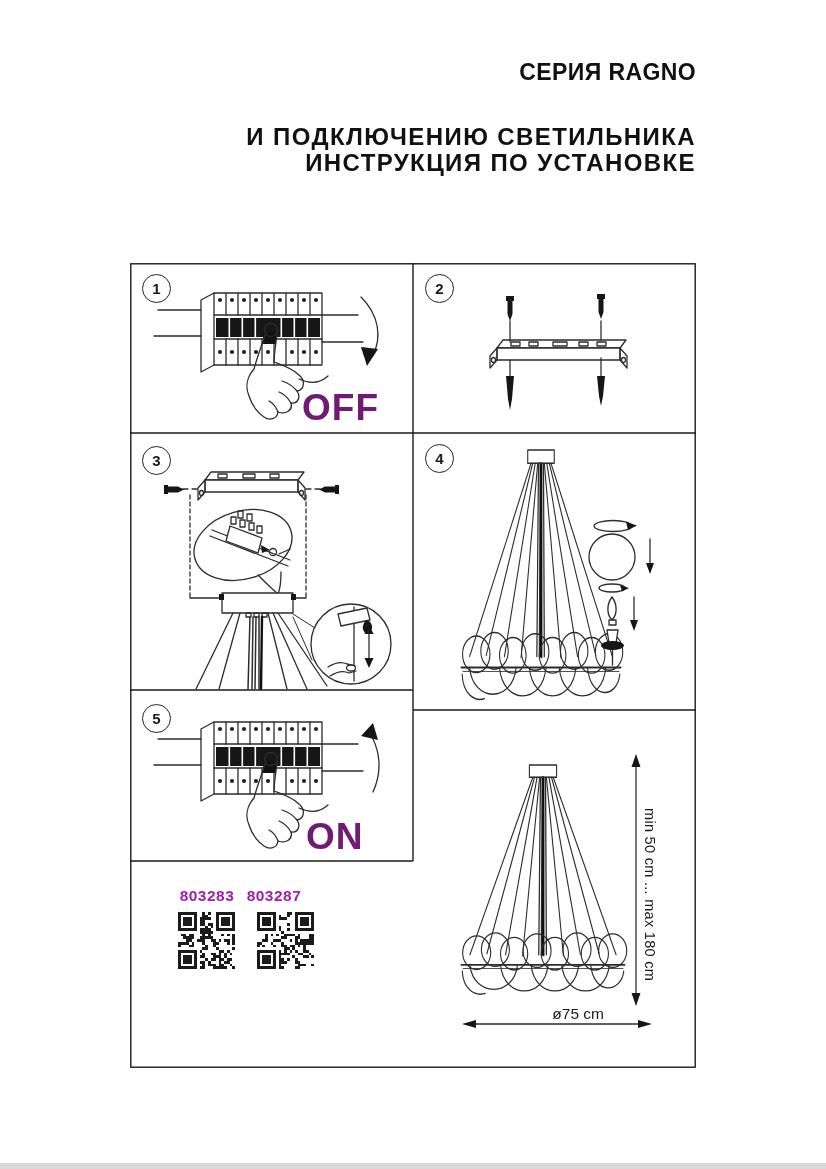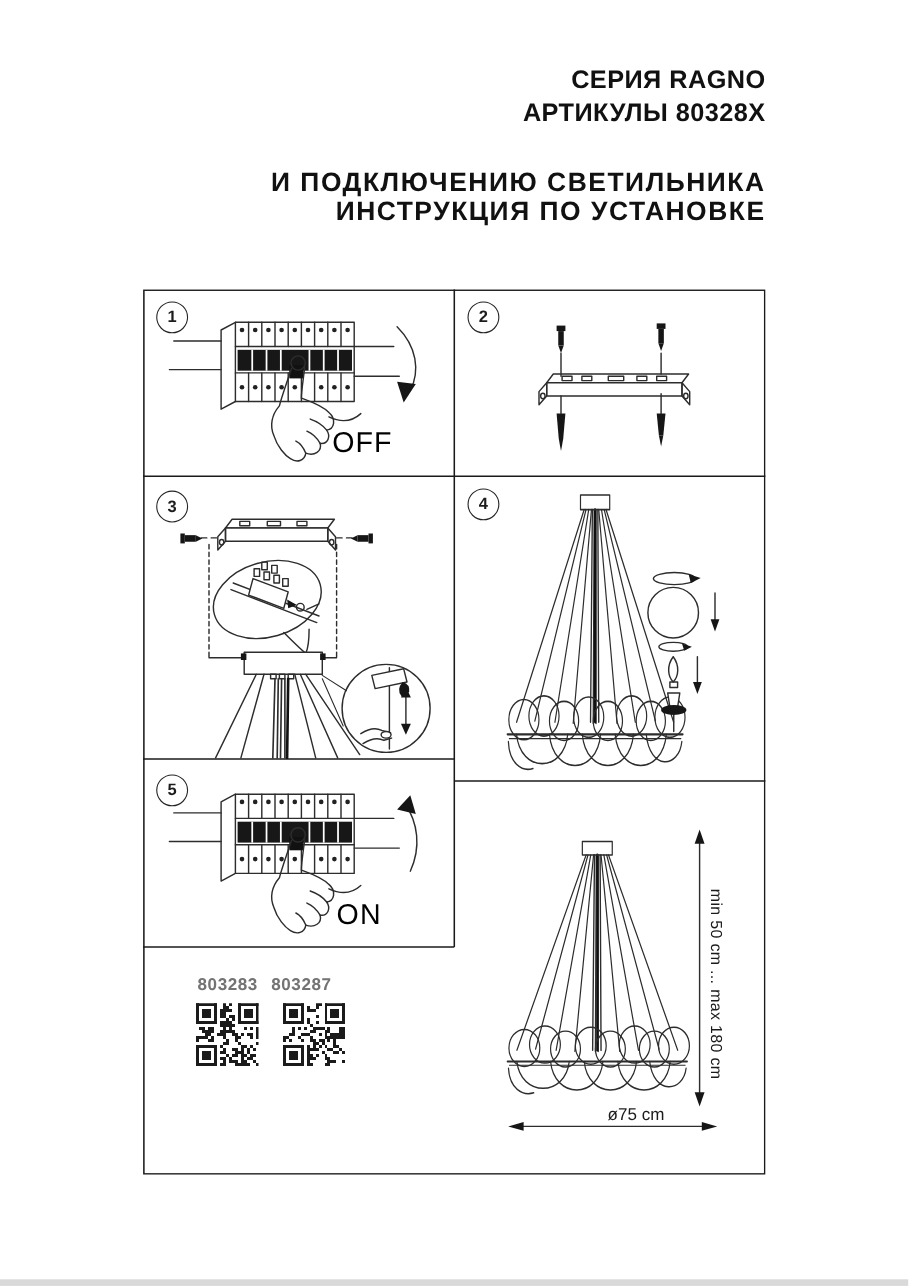--- a/index.html
+++ b/index.html
@@ -7,24 +7,24 @@
         font-family:"Liberation Sans",sans-serif;color:#1c1c1c;}
   .header{position:absolute;top:57px;right:130px;text-align:right;}
   .title-line{font-size:23px;font-weight:700;line-height:30px;letter-spacing:.4px;color:#111;}
   .instr{margin-top:37px;}
   .instr-line{font-size:24px;font-weight:700;line-height:26px;letter-spacing:1.4px;color:#111;}
   .grid{position:absolute;left:130px;top:263px;width:566px;height:805px;}
   .panel{position:absolute;}
   .badge{position:absolute;width:27px;height:27px;border:1.5px solid #242424;border-radius:50%;
          text-align:center;line-height:27px;font-size:15px;font-weight:700;color:#1c1c1c;background:#fff;z-index:3;}
   .ill{position:absolute;left:0;top:0;}
-  .steplabel{position:absolute;font-size:26px;font-weight:400;letter-spacing:1px;color:#000000;z-index:3;}
+  .steplabel{position:absolute;font-size:37px;font-weight:700;letter-spacing:1px;color:#701a75;z-index:3;}
   .qr-area{position:absolute;}
   .qr-label{position:absolute;width:60px;text-align:center;font-size:15.5px;font-weight:600;
-            letter-spacing:.5px;color:#737373;}
+            letter-spacing:.5px;color:#a21caf;}
   .qr-svg{position:absolute;width:57px;height:57px;}
   .qr-svg rect{fill:#1b1b1b;}
   .notes{position:absolute;left:45px;top:121px;width:225px;font-size:13.5px;line-height:16px;color:#222;}
   .dim-v{position:absolute;left:229px;top:98px;writing-mode:vertical-rl;text-orientation:mixed;
          font-size:14.5px;color:#1b1b1b;letter-spacing:.3px;}
   .dim-h{position:absolute;left:65px;top:295px;width:126px;text-align:right;font-size:15.5px;color:#1b1b1b;}
   .bottom-strip{position:absolute;left:0;top:1163px;width:826px;height:6px;background:#d9d9d9;}
   .ln{stroke:#2d2d2d;stroke-width:1.3;fill:none;stroke-linecap:round;stroke-linejoin:round;}
   .fillk{fill:#161616;stroke:none;}
 </style>
@@ -109,21 +109,20 @@
                    M86,196 C90,230 138,230 142,196 M122,196 C126,230 174,230 178,196
                    M156,196 C160,226 192,224 195,202"></path>
           <path d="M5,202 C6,220 20,227 32,224"></path>
         </g>
       </g>
     </defs>
   </svg>
 
   <div class="header">
     <div class="title-line">СЕРИЯ RAGNO</div>
-    <div class="title-line">АРТИКУЛЫ 80328X</div>
     <div class="instr">
       <div class="instr-line">И ПОДКЛЮЧЕНИЮ СВЕТИЛЬНИКА</div>
       <div class="instr-line">ИНСТРУКЦИЯ ПО УСТАНОВКЕ</div>
     </div>
   </div>
 
   <div class="grid">
 
     <svg class="ill" width="566" height="805">
       <g stroke="#1a1a1a" stroke-width="1.4" fill="none">

